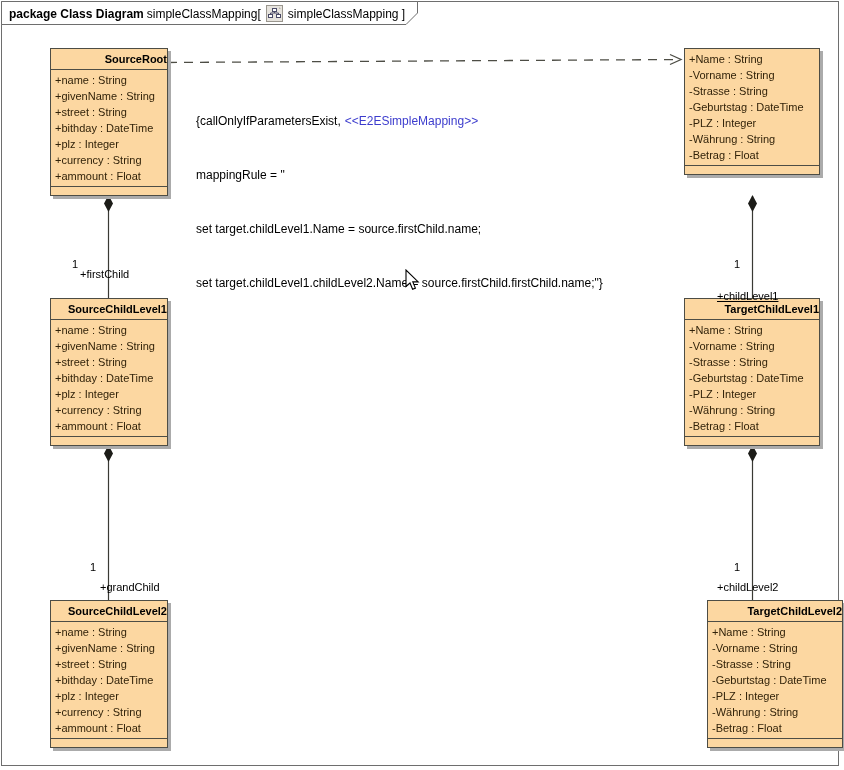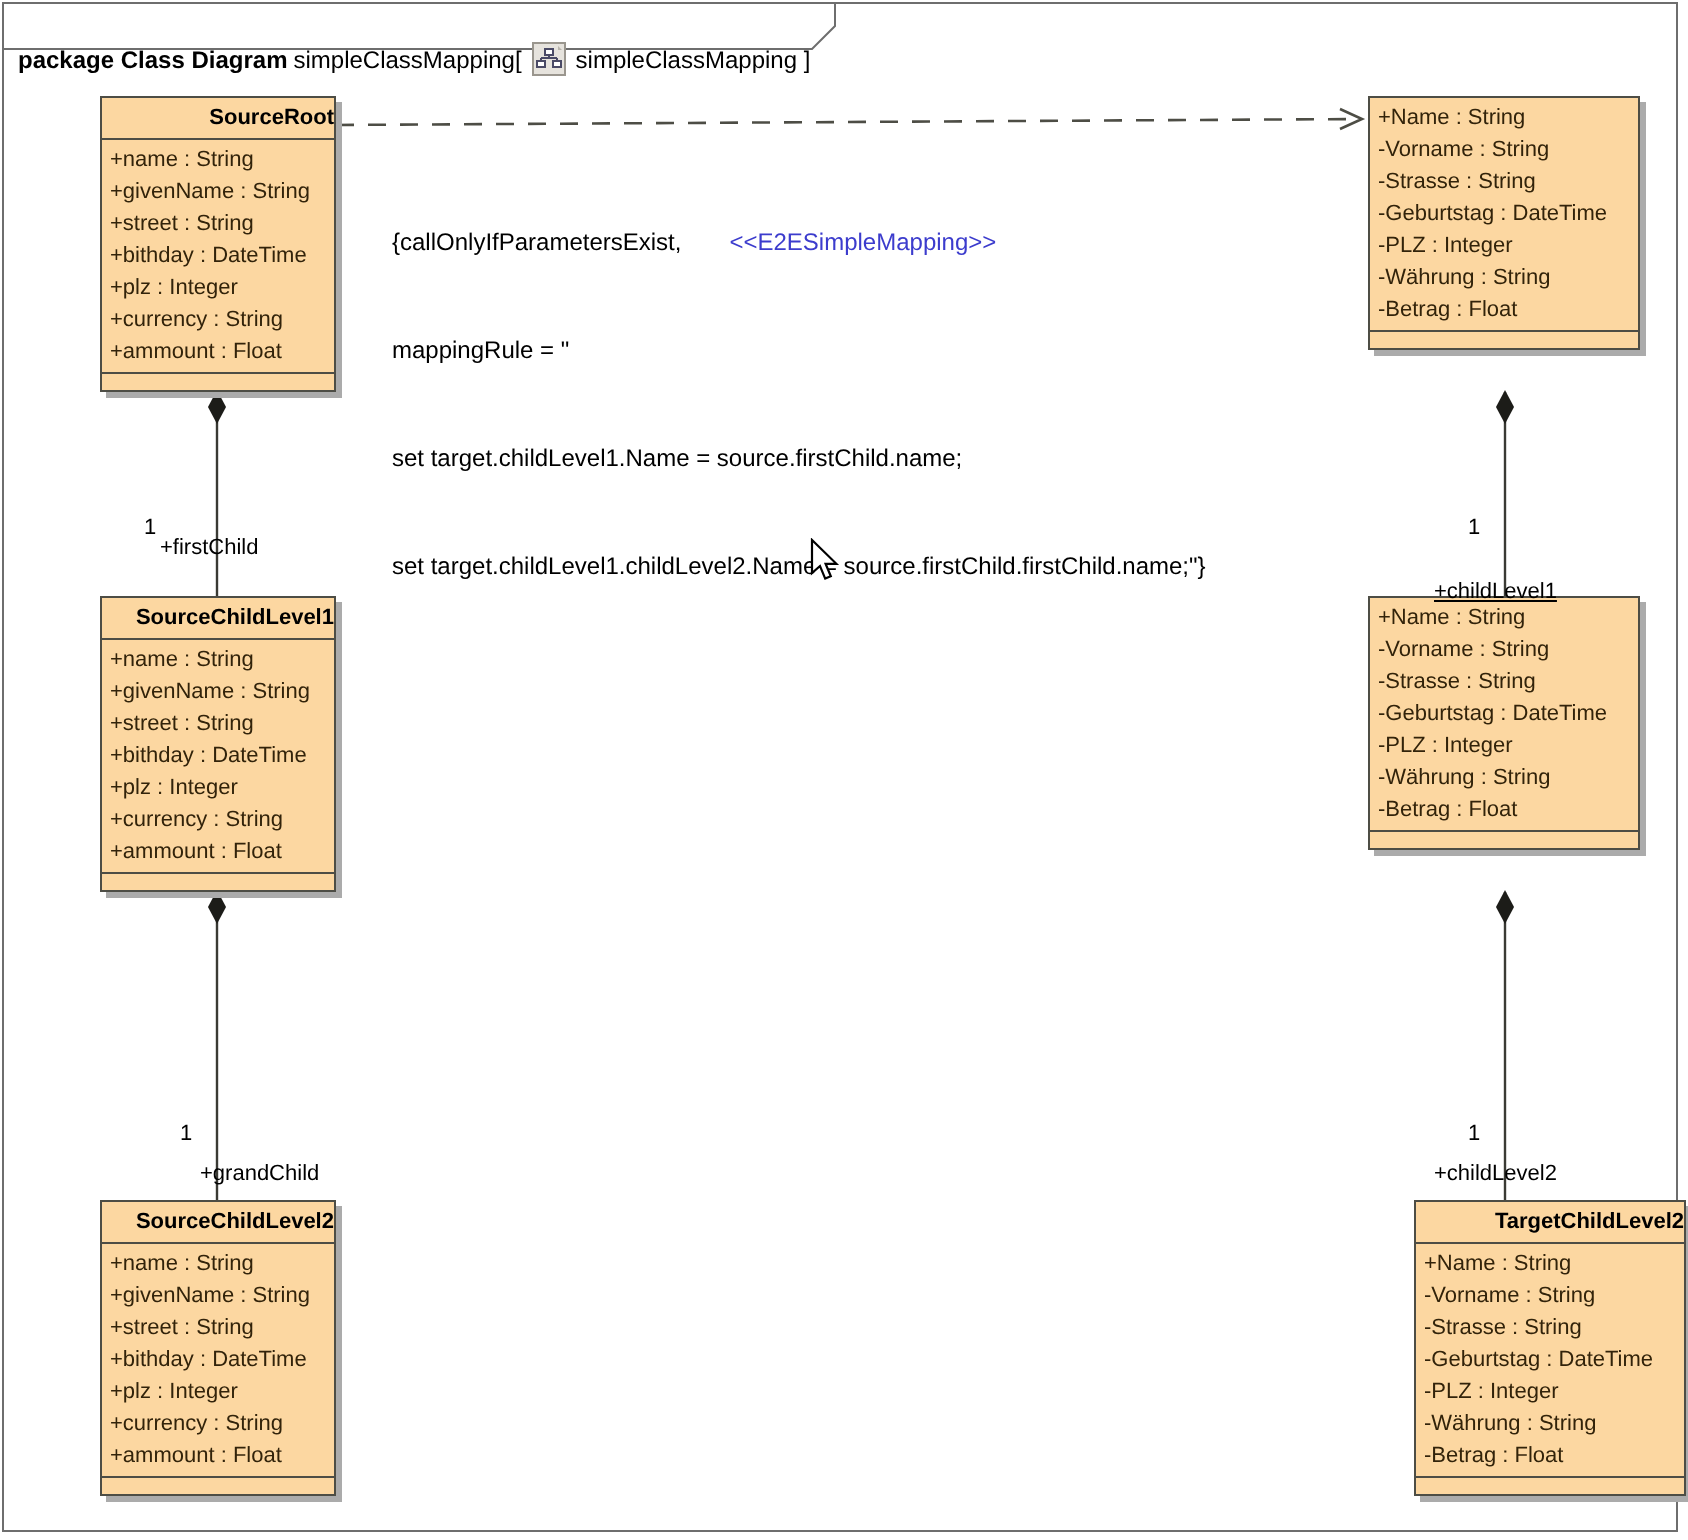--- a/index.html
+++ b/index.html
@@ -11,21 +11,21 @@
   
   .frame{
     position:absolute;left:1px;top:1px;width:836px;height:763px;
     border:1px solid #6e6e6e;background:#ffffff;z-index:0;
   }
   
   .tab-svg{position:absolute;left:0;top:0;z-index:5;}
   .tab-content{
     position:absolute;left:9px;top:5px;z-index:6;height:17px;
     display:flex;align-items:center;gap:3px;
-    font-size:12px;color:#000;white-space:pre;margin-top:16px;
+    font-size:12px;color:#000;white-space:pre;
   }
   .tab-keyword{font-weight:bold;}
   .diagram-icon{display:inline-block;margin:0 2px;}
   
   .connector-layer{position:absolute;left:0;top:0;z-index:1;}
   
   .uml-class{
     position:absolute;z-index:2;
     background:var(--cls-fill,#fcd7a1);
     border:1px solid var(--cls-border,#4d4d45);
@@ -47,21 +47,21 @@
   .pos-target-root {left:684px;top:48px; width:134px;}
   .pos-source-c1   {left:50px; top:298px;width:116px;}
   .pos-target-c1   {left:684px;top:298px;width:134px;}
   .pos-source-c2   {left:50px; top:600px;width:116px;}
   .pos-target-c2   {left:684px;top:600px;width:134px;margin-left:23px;}
   
   .note{
     position:absolute;left:196px;top:76px;z-index:3;
     font-size:12px;line-height:18px;color:#000;white-space:pre;
   }
-  .note .blue{color:var(--stereo-blue,#3c3ccd);margin-left:24px;}
+  .note .blue{color:var(--stereo-blue,#3c3ccd);margin-left:4px;}
   
   .end-label{
     position:absolute;z-index:3;font-size:11px;color:#000;white-space:nowrap;
   }
   .lbl-src-mult1{left:72px; top:258px;}
   .lbl-src-role1{left:80px; top:268px;}
   .lbl-src-mult2{left:90px; top:561px;}
   .lbl-src-role2{left:74px; top:581px;margin-left:26px;}
   .lbl-tgt-mult1{left:734px;top:258px;}
   .lbl-tgt-role1{left:717px;top:290px;text-decoration:underline;}
@@ -152,20 +152,21 @@
       <div class="attr-row">+givenName : String</div>
       <div class="attr-row">+street : String</div>
       <div class="attr-row">+bithday : DateTime</div>
       <div class="attr-row">+plz : Integer</div>
       <div class="attr-row">+currency : String</div>
       <div class="attr-row">+ammount : Float</div>
     </div>
   <div class="cls-ops"></div>
 </div>
 <div class="uml-class pos-target-c1">
+  <div class="cls-header">TargetChildLevel1</div>
   <div class="cls-attrs">
       <div class="attr-row">+Name : String</div>
       <div class="attr-row">-Vorname : String</div>
       <div class="attr-row">-Strasse : String</div>
       <div class="attr-row">-Geburtstag : DateTime</div>
       <div class="attr-row">-PLZ : Integer</div>
       <div class="attr-row">-Währung : String</div>
       <div class="attr-row">-Betrag : Float</div>
     </div>
   <div class="cls-ops"></div>

